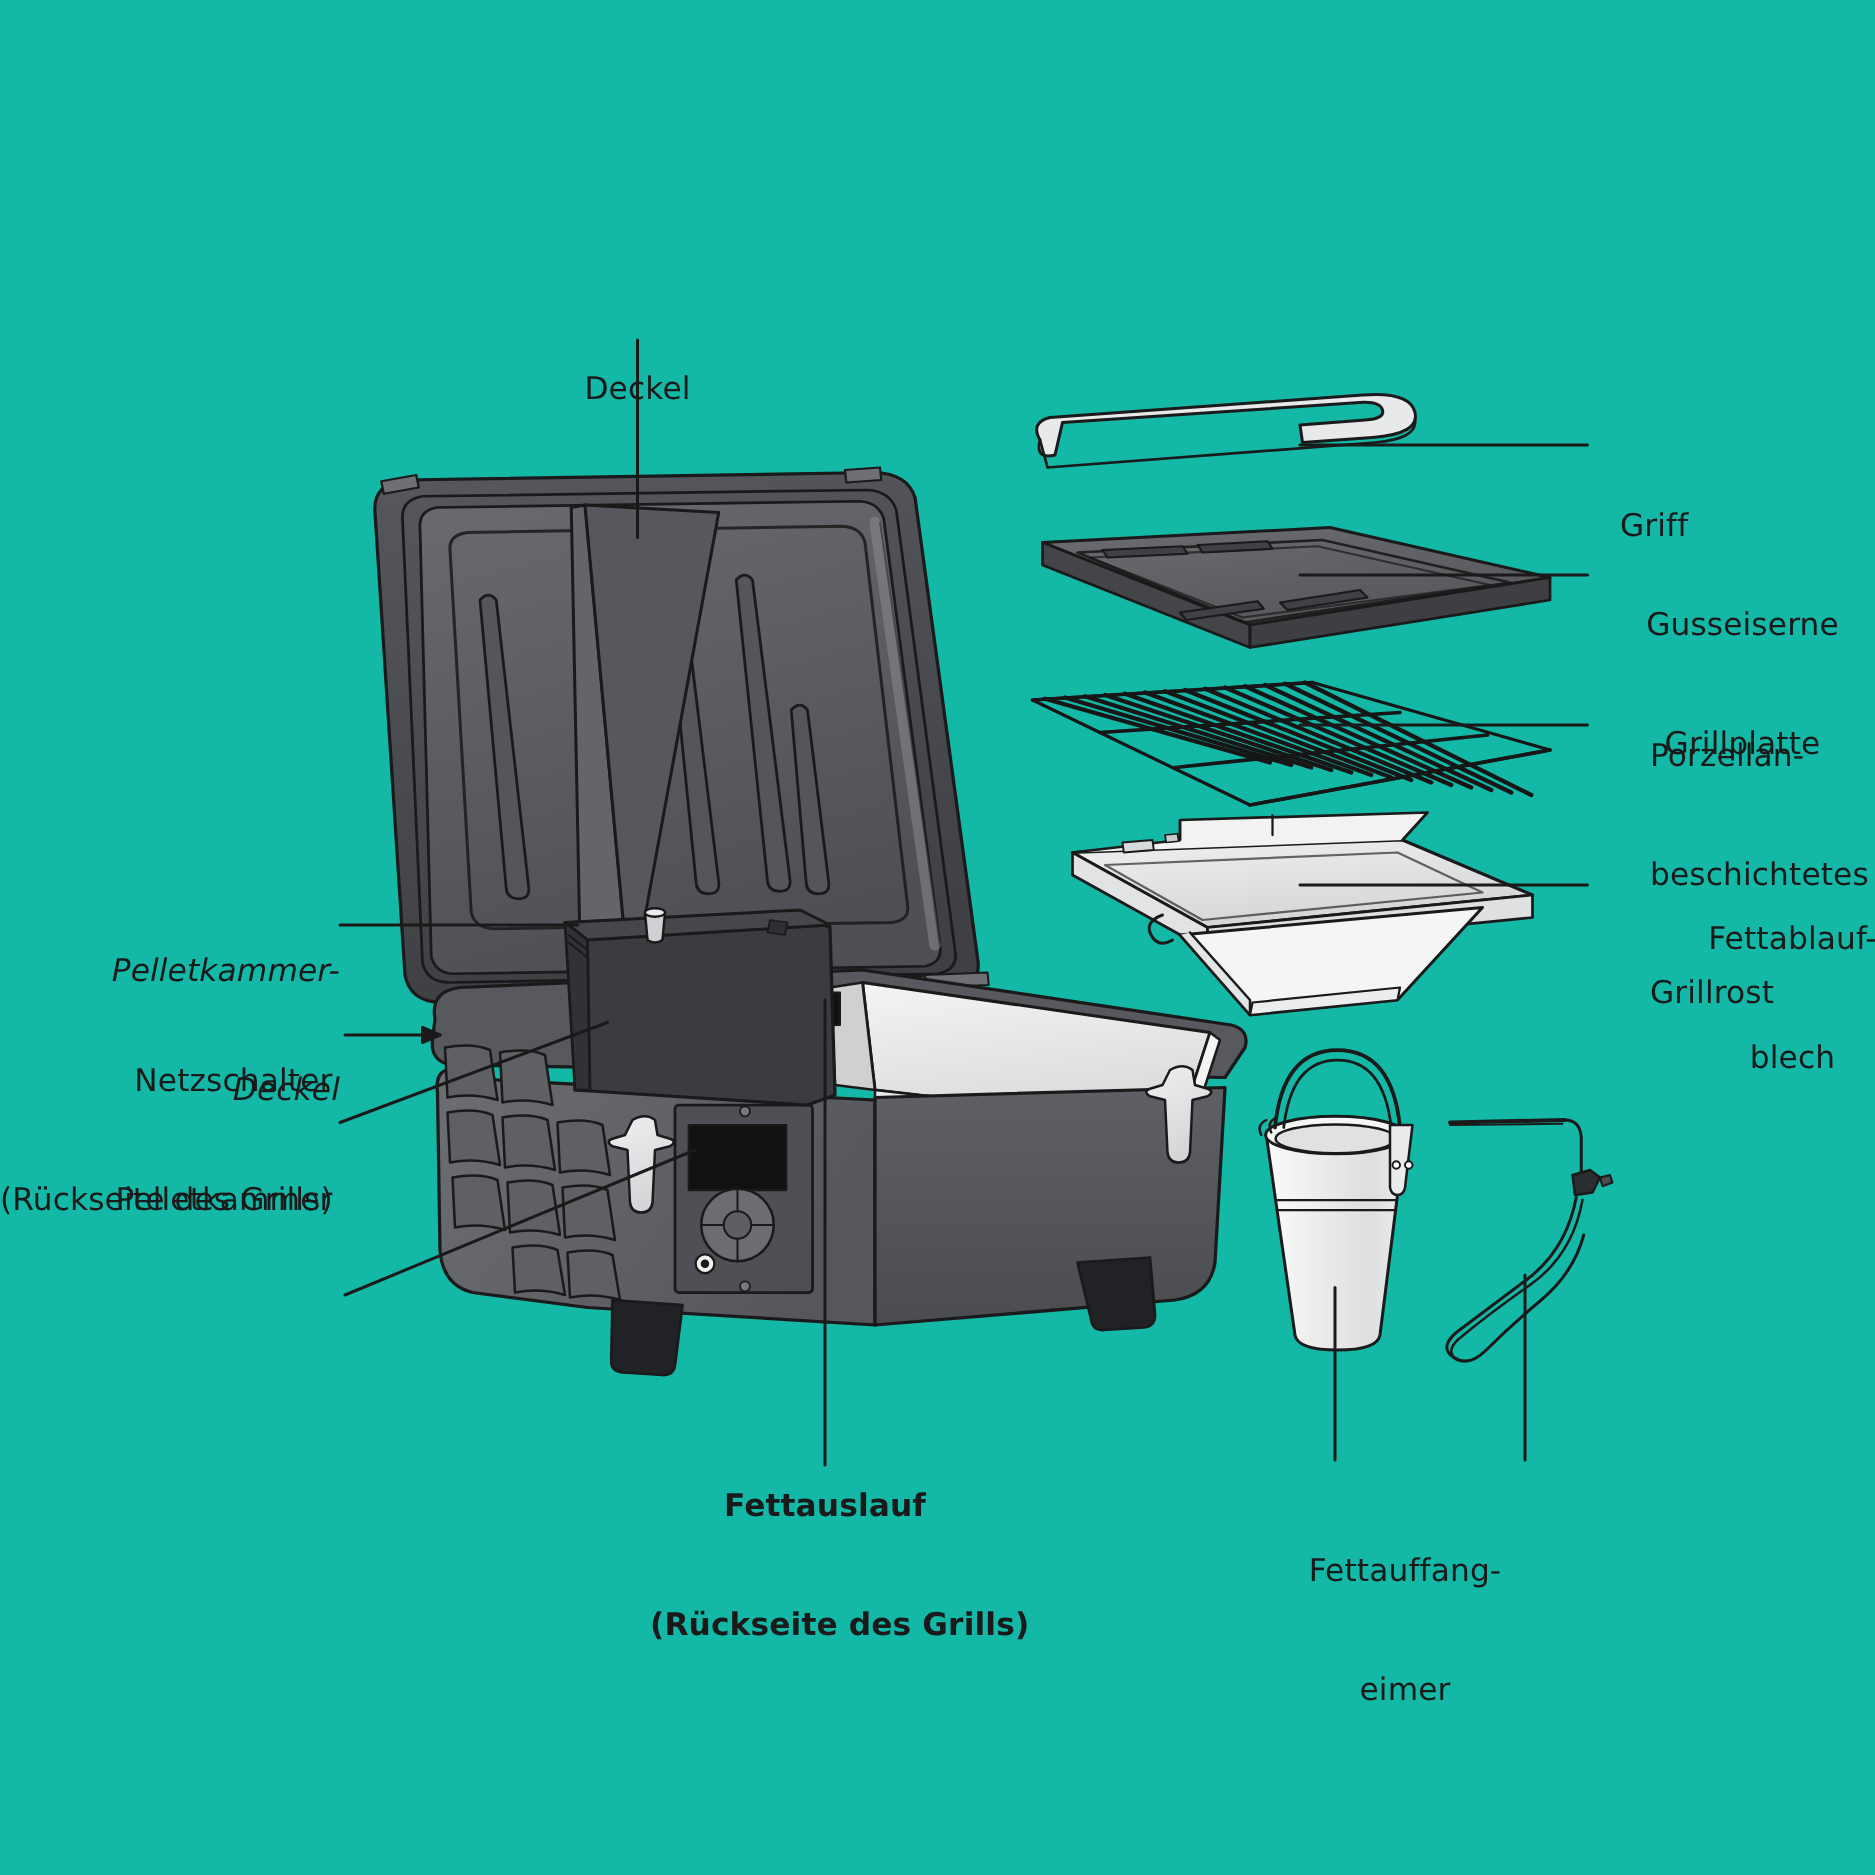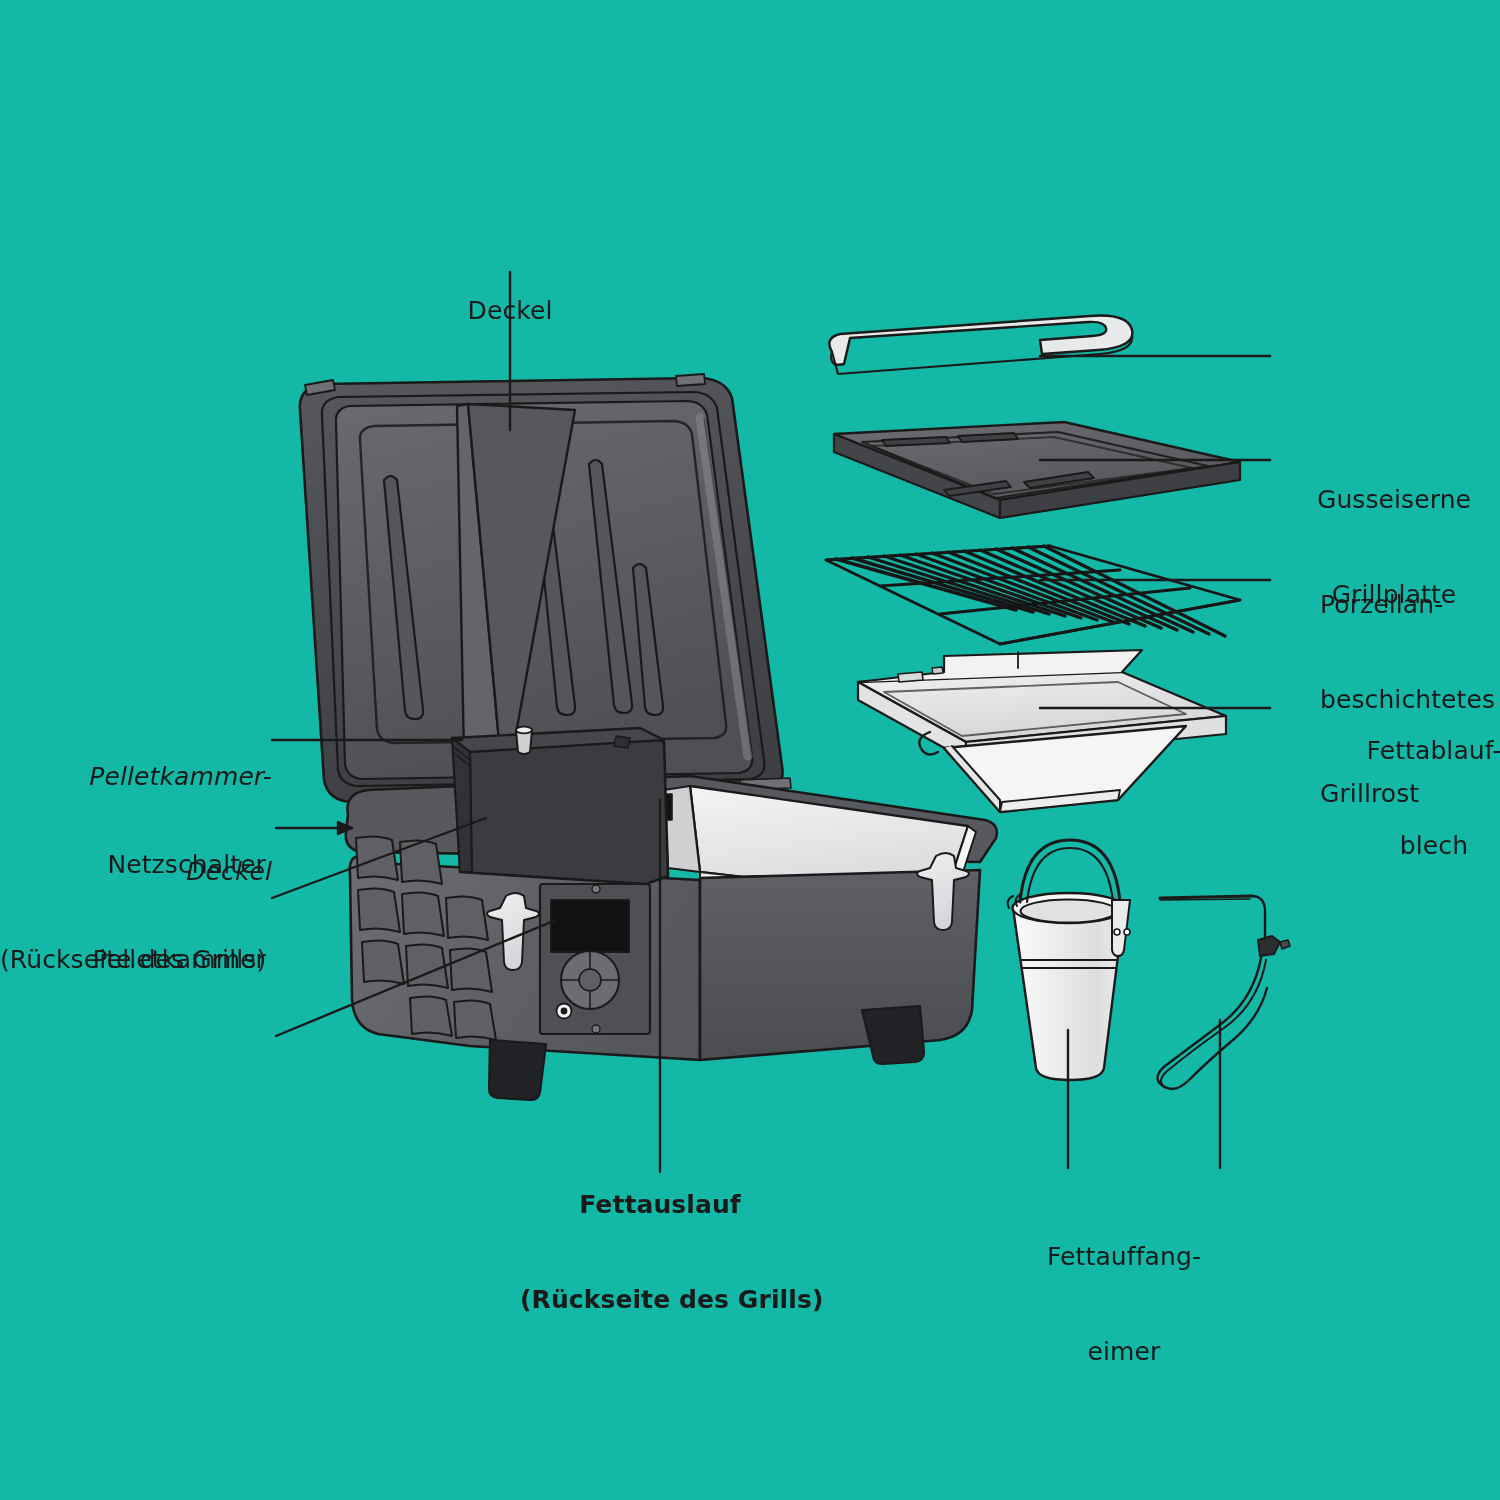--- a/index.html
+++ b/index.html
@@ -301,20 +301,23 @@
   <div class="lbl r" style="left:0px;top:881px;width:266px;">
     <div>Pelletkammer</div>
   </div>
 
 
   <div class="lbl c" style="left:520px;top:1126px;width:280px;font-weight:bold;">
     <div>Fettauslauf</div>
     <div>(Rückseite des Grills)</div>
   </div>
 
+  <div class="lbl l" style="left:1296px;top:342px;width:200px;">
+    <div>Griff</div>
+  </div>
 
   <div class="lbl l" style="left:1292px;top:421px;width:204px;text-align:center;">
     <div>Gusseiserne</div>
     <div>Grillplatte</div>
   </div>
 
   <div class="lbl l" style="left:1292px;top:526px;width:204px;margin-left:28px;">
     <div>Porzellan-</div>
     <div>beschichtetes</div>
     <div>Grillrost</div>

